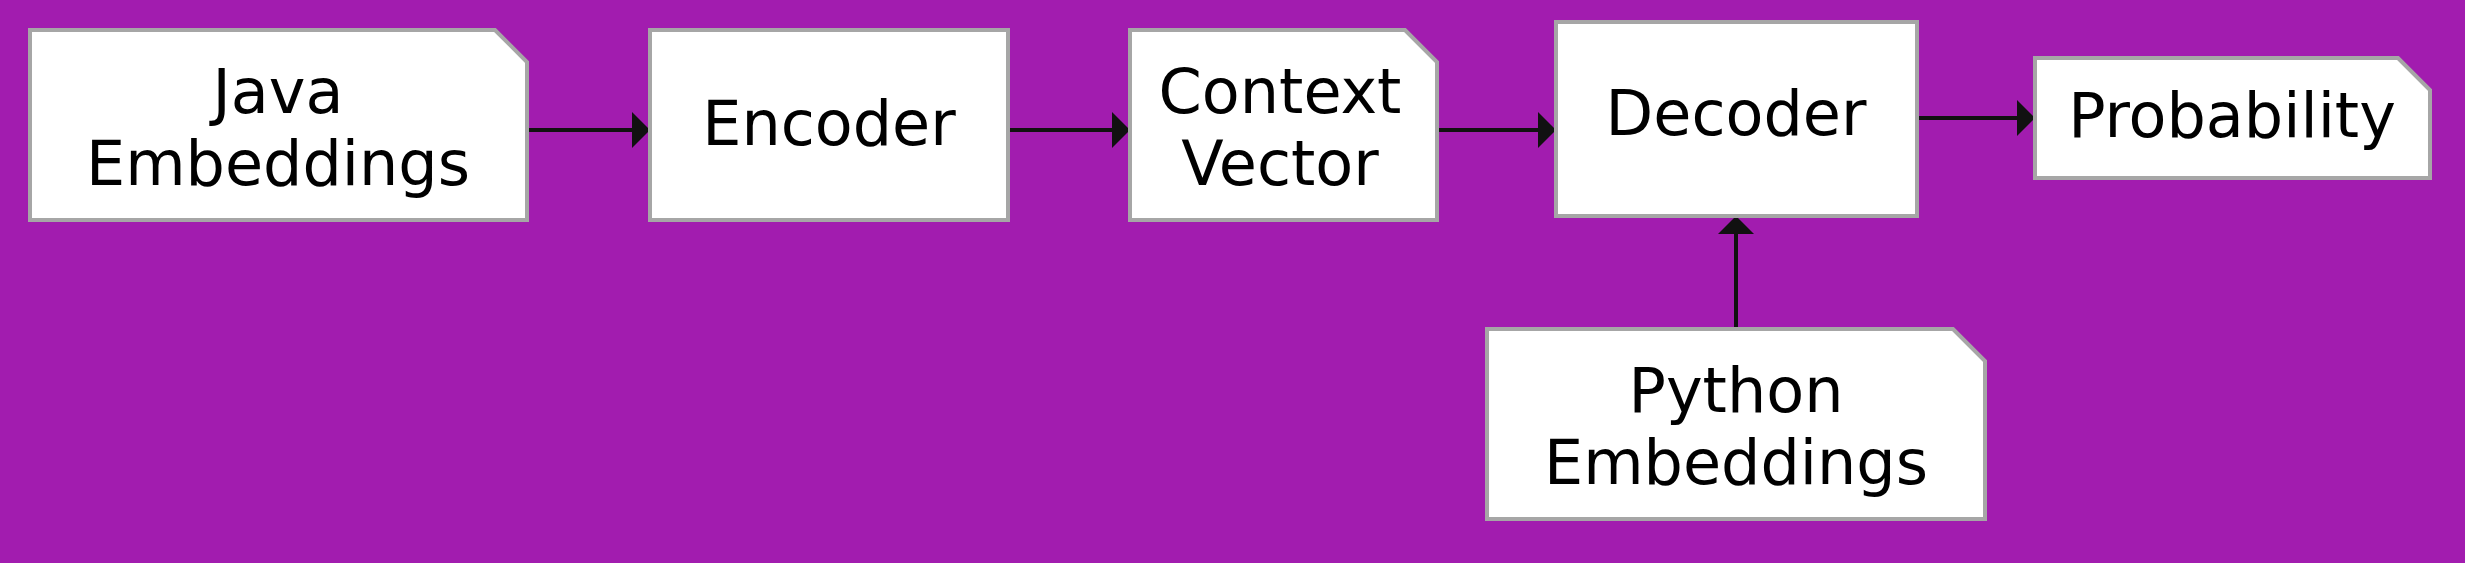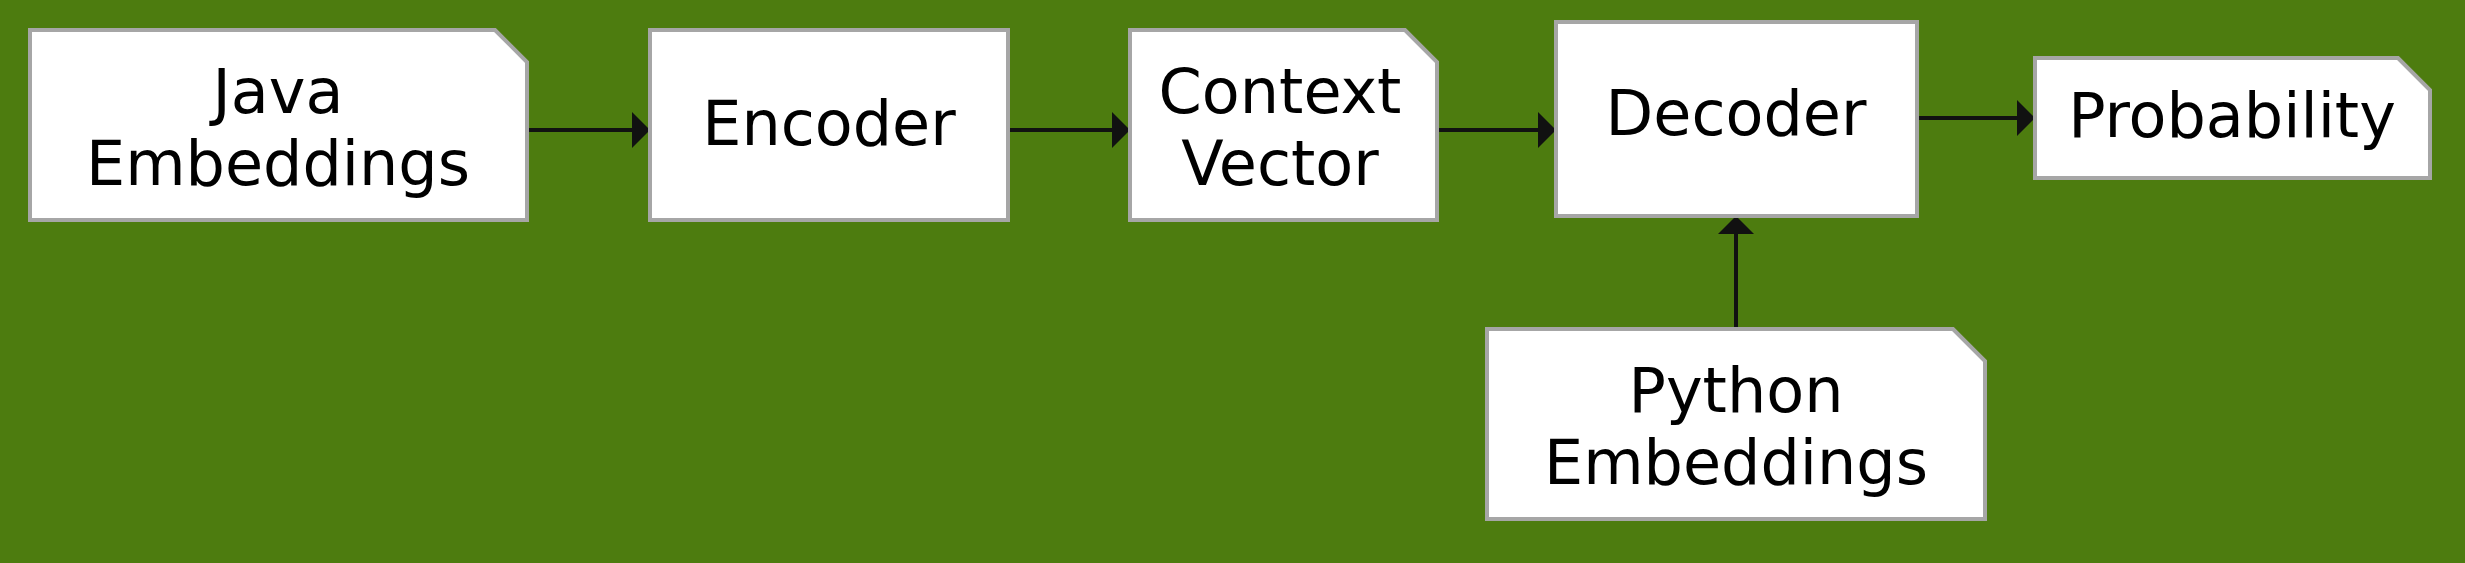--- a/index.html
+++ b/index.html
@@ -7,21 +7,21 @@
     padding: 0;
     background: #ffffff;
   }
   body {
     font-family: "DejaVu Sans", "Liberation Sans", sans-serif;
   }
   #diagram-root {
     position: relative;
     width: 2465px;
     height: 563px;
-    background: #4d7c0f;
+    background: #a21caf;
     overflow: hidden;
   }
   #diagram-svg {
     position: absolute;
     top: 0;
     left: 0;
     width: 2465px;
     height: 563px;
     display: block;
   }

